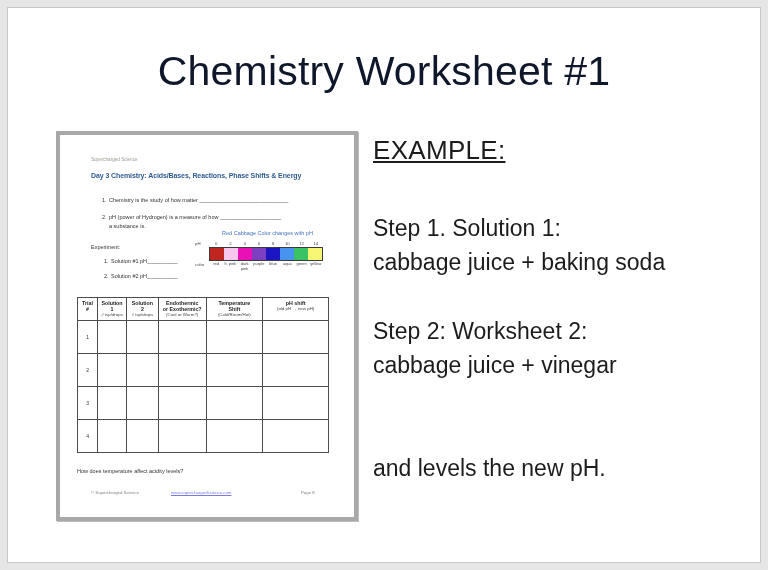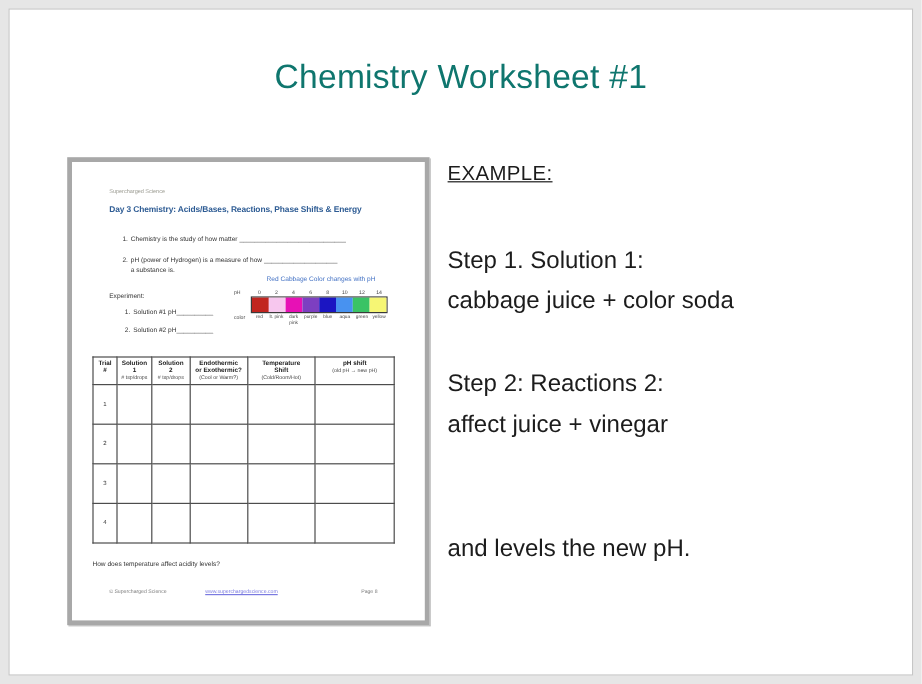--- a/index.html
+++ b/index.html
@@ -6,21 +6,21 @@
   body{
     width:768px;height:570px;background:#e6e6e6;
     font-family:"Liberation Sans",sans-serif;position:relative;overflow:hidden;
   }
   .slide{
     position:absolute;left:7px;top:7px;right:7px;bottom:7px;
     background:#ffffff;border:1px solid #c6c6c6;
   }
   .slide-title{
     position:absolute;top:40px;left:0;right:0;margin:0;
-    text-align:center;font-size:28px;font-weight:400;color:#0f766e;
+    text-align:center;font-size:41px;font-weight:400;color:#0f172a;
     letter-spacing:0.2px;
   }
   
   .worksheet{
     position:absolute;left:48px;top:123px;width:302px;height:390px;
     box-sizing:border-box;border:4px solid #a8a8a8;background:#fff;
     box-shadow:1px 1px 0 #bdbdbd;
   }
   .worksheet *{box-sizing:border-box;}
   .ws-brand{position:absolute;left:31px;top:22px;font-size:4.6px;color:#9a9a90;}
@@ -64,24 +64,24 @@
   .ws-table td.trial{text-align:center;font-size:5px;color:#333;}
   .ws-bottom-q{position:absolute;left:17px;top:333px;font-size:5.5px;color:#333;}
   .ws-footer{position:absolute;left:0;top:355px;width:294px;height:10px;}
   .ws-footer span{position:absolute;font-size:4.3px;}
   .f-copy{left:31px;color:#7d7d7d;}
   .f-link{left:111px;color:#7a7ae0;text-decoration:underline;}
   .f-page{left:241px;color:#7d7d7d;}
   
   .example{position:absolute;left:365px;top:127px;width:385px;color:#1c1c1c;}
   .ex-heading{
-    font-size:17px;font-weight:400;margin:0 0 45px 0;
+    font-size:26px;font-weight:400;margin:0 0 45px 0;
     text-decoration:underline;letter-spacing:0.3px;
   }
-  .step{font-size:20px;line-height:34px;margin:0 0 35px 0;}
+  .step{font-size:23px;line-height:34px;margin:0 0 35px 0;}
 </style>
 </head>
 <body>
 
 <div class="slide">
 
   <h1 class="slide-title">Chemistry Worksheet #1</h1>
 
   <div class="worksheet">
 
@@ -225,25 +225,25 @@
       <span class="f-copy">© Supercharged Science</span>
       <span class="f-link">www.superchargedscience.com</span>
       <span class="f-page">Page 8</span>
     </div>
   </div>
 
   <div class="example">
     <p class="ex-heading">EXAMPLE:</p>
     <p class="step">
       <span>Step 1. Solution 1:</span><br>
-      <span>cabbage juice + color soda</span>
+      <span>cabbage juice + baking soda</span>
     </p>
     <p class="step">
-      <span>Step 2: Reactions 2:</span><br>
-      <span>affect juice + vinegar</span>
+      <span>Step 2: Worksheet 2:</span><br>
+      <span>cabbage juice + vinegar</span>
     </p>
     <p class="step">
       <br>
       <span>and levels the new pH.</span>
     </p>
   </div>
 
 </div>
 
 </body></html>

